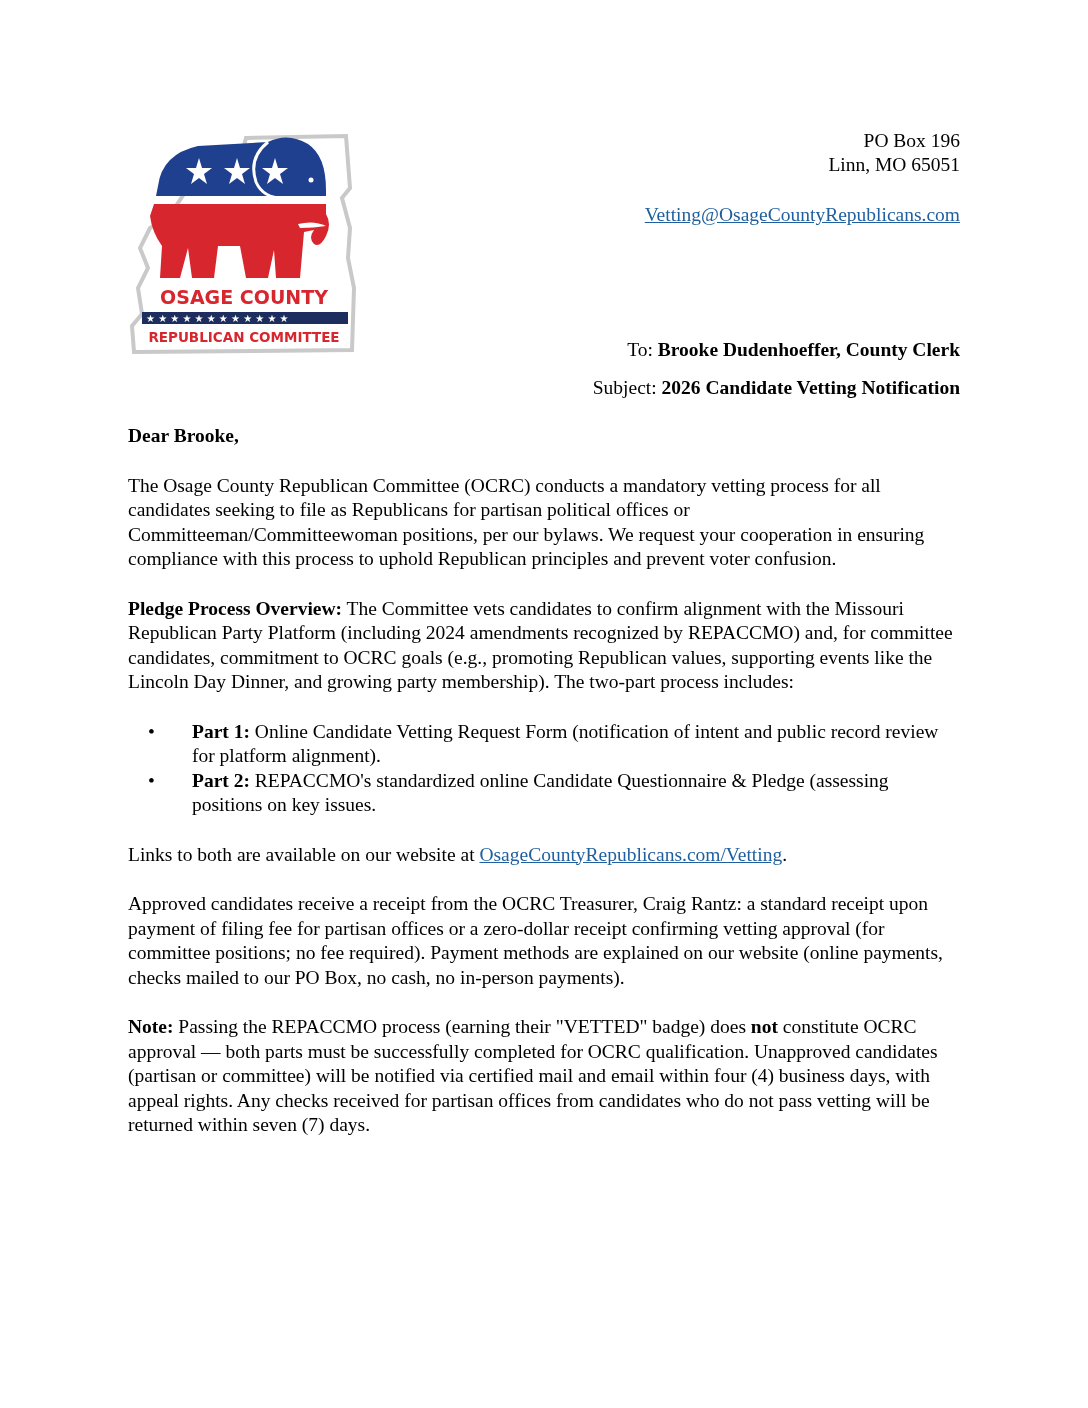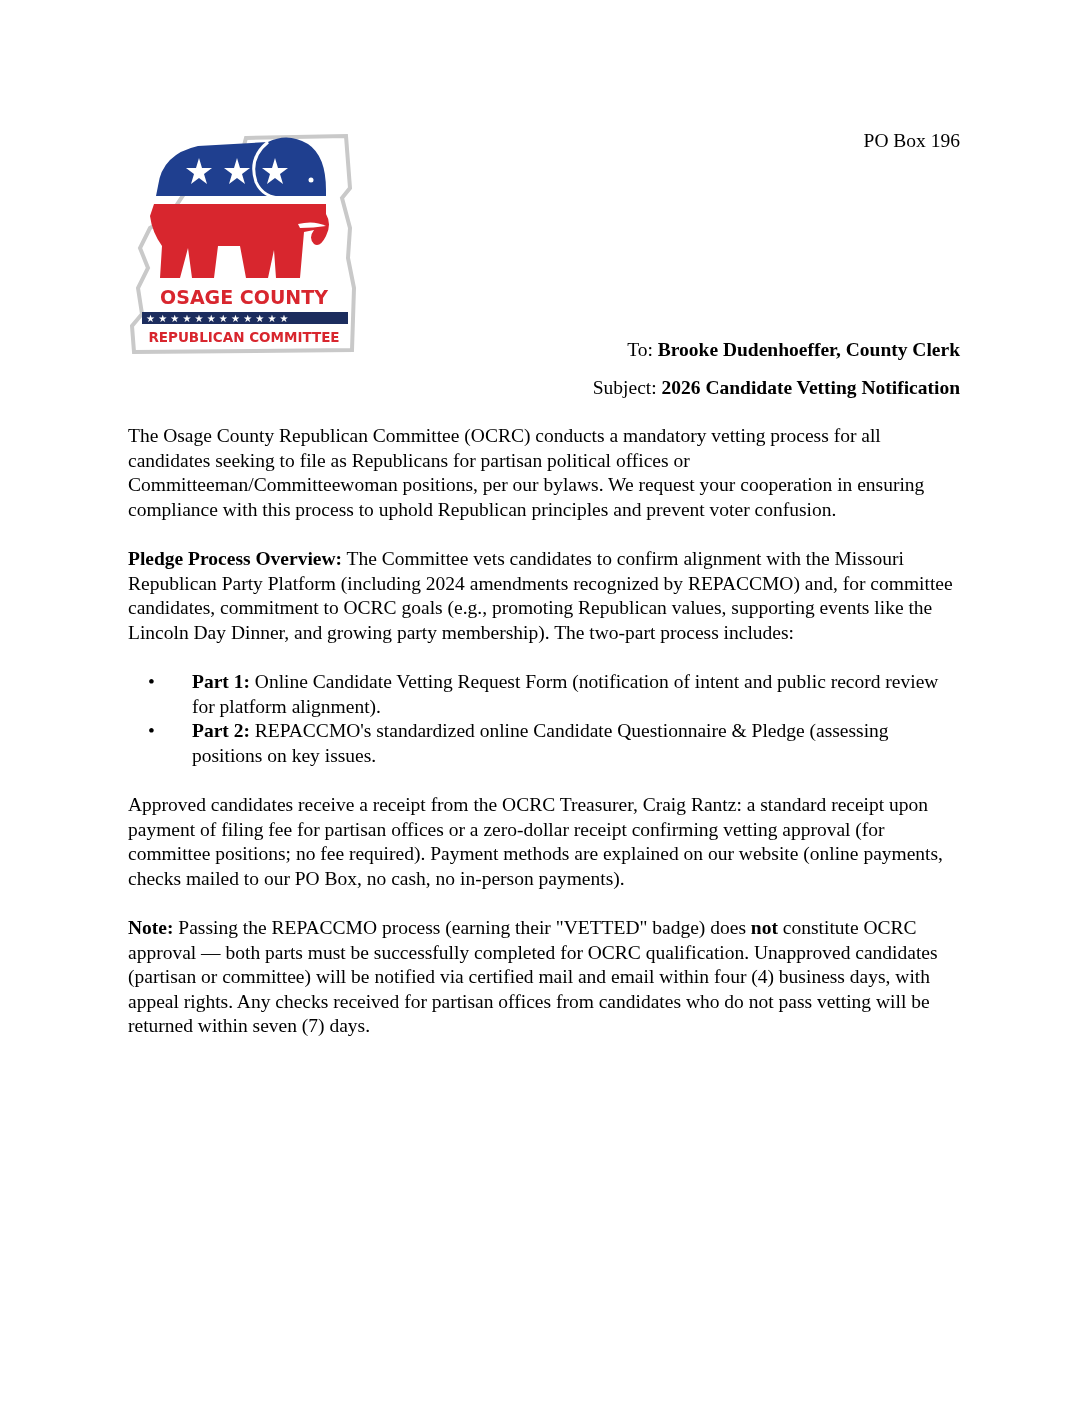--- a/index.html
+++ b/index.html
@@ -46,51 +46,57 @@
     <rect x="14" y="184" width="206" height="12" fill="#1c2d5e"></rect>
     <g fill="#ffffff" font-size="10" font-family="DejaVu Sans, sans-serif">
       <text x="18" y="194">★ ★ ★ ★ ★ ★ ★ ★ ★ ★ ★ ★</text>
     </g>
     <text x="116" y="214" text-anchor="middle" font-family="DejaVu Sans, sans-serif" font-weight="bold" font-size="13.5" fill="#d8262e">REPUBLICAN COMMITTEE</text>
   </svg>
 </div>
 
 <div class="hdr" style="top:129px;">
   <div>PO Box 196</div>
+  <div>Linn, MO 65051</div>
   <div style="height:26px"></div>
+  <div><a class="link">Vetting@OsageCountyRepublicans.com</a></div>
 </div>
 
 <div class="hdr" style="top:338px;">
   <span>To:</span>
   <b>Brooke Dudenhoeffer, County Clerk</b>
 </div>
 
 <div class="hdr" style="top:376px;">
   <span>Subject:</span>
   <b>2026 Candidate Vetting Notification</b>
 </div>
 
 <div class="body">
+  <p class="salutation">Dear Brooke,</p>
 
   <p>The Osage County Republican Committee (OCRC) conducts a mandatory vetting process for all candidates seeking to file as Republicans for partisan political offices or Committeeman/Committeewoman positions, per our bylaws. We request your cooperation in ensuring compliance with this process to uphold Republican principles and prevent voter confusion.</p>
 
   <p>
     <b>Pledge Process Overview:</b><span> The Committee vets candidates to confirm alignment with the Missouri Republican Party Platform (including 2024 amendments recognized by REPACCMO) and, for committee candidates, commitment to OCRC goals (e.g., promoting Republican values, supporting events like the Lincoln Day Dinner, and growing party membership). The two-part process includes:</span>
   </p>
 
   <ul class="parts">
     <li>
       <span class="bullet">•</span>
       <b>Part 1:</b><span> Online Candidate Vetting Request Form (notification of intent and public record review for platform alignment).</span>
     </li>
     <li>
       <span class="bullet">•</span>
       <b>Part 2:</b><span> REPACCMO's standardized online Candidate Questionnaire &amp; Pledge (assessing positions on key issues.</span>
     </li>
   </ul>
 
+  <p>
+    <span>Links to both are available on our website at </span><a class="link">OsageCountyRepublicans.com/Vetting</a><span>.</span>
+  </p>
 
   <p>Approved candidates receive a receipt from the OCRC Treasurer, Craig Rantz: a standard receipt upon payment of filing fee for partisan offices or a zero-dollar receipt confirming vetting approval (for committee positions; no fee required). Payment methods are explained on our website (online payments, checks mailed to our PO Box, no cash, no in-person payments).</p>
 
   <p>
     <b>Note:</b><span> Passing the REPACCMO process (earning their "VETTED" badge) does </span><b>not</b><span> constitute OCRC approval — both parts must be successfully completed for OCRC qualification. Unapproved candidates (partisan or committee) will be notified via certified mail and email within four (4) business days, with appeal rights. Any checks received for partisan offices from candidates who do not pass vetting will be returned within seven (7) days.</span>
   </p>
 </div>
 
 </body></html>

